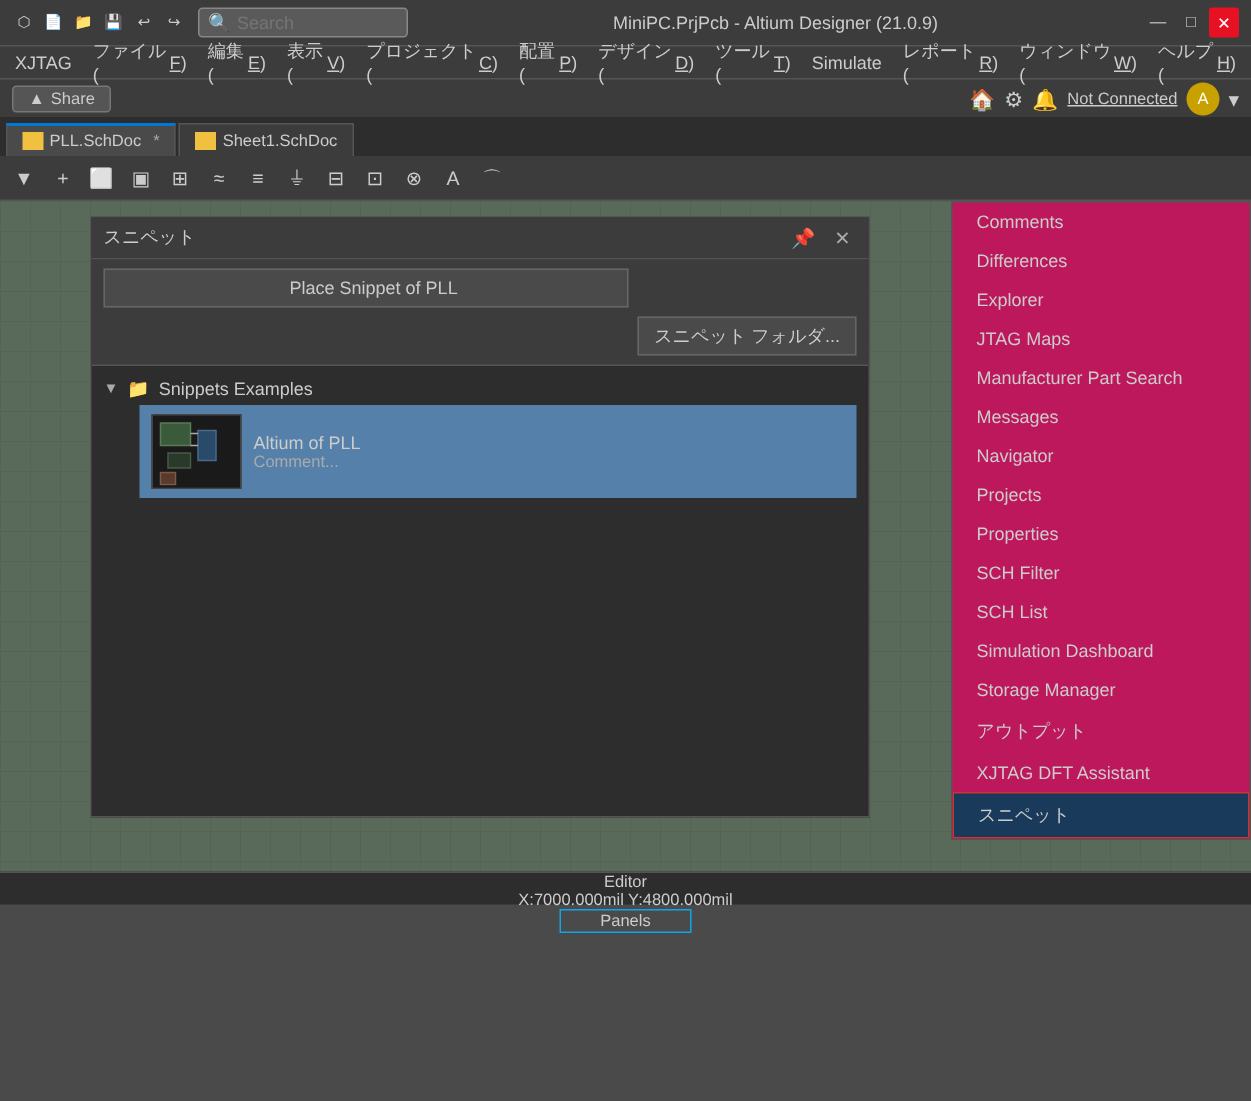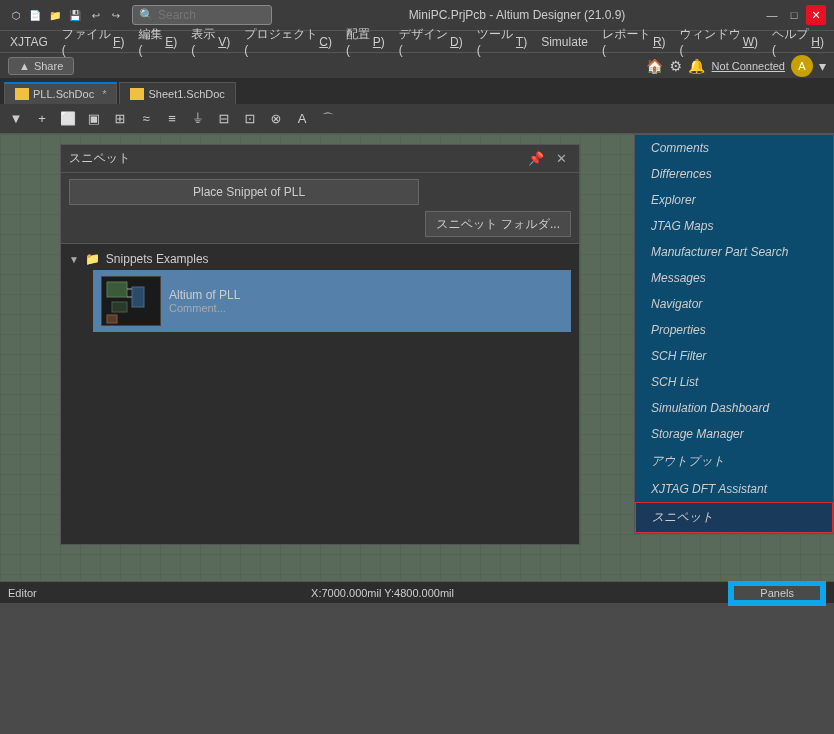--- a/index.html
+++ b/index.html
@@ -291,24 +291,23 @@
     }
     .snippet-text { color: #ccc; font-size: 12px; }
     .snippet-comment { color: #aaa; font-size: 11px; }
 
     
     #dropdown-panel {
       position: absolute;
       right: 0;
       top: 0;
       width: 200px;
-      background: #0c4a6e;
+      background: #be185d;
       border: 1px solid #555;
       z-index: 20;
-      font-style: italic;
     }
     .dropdown-item {
       padding: 6px 16px;
       color: #ccc;
       font-size: 12px;
       cursor: pointer;
     }
     .dropdown-item.active {
       background: #1a3a5c;
       border: 1px solid #cc3333;
@@ -318,24 +317,25 @@
     #status-bar {
       background: #2d2d2d;
       height: 22px;
       display: flex;
       align-items: center;
       padding: 0 8px;
       border-top: 1px solid #555;
       color: #ccc;
       font-size: 11px;
       justify-content: space-between;
+      flex-direction: column;
     }
     #panels-btn {
       background: #4a4a4a;
-      border: 6px solid #0ea5e9;
+      border: 1px solid #0ea5e9;
       color: #ccc;
       padding: 1px 26px;
       font-size: 11px;
       cursor: pointer;
     }
     #canvas-with-dropdown {
       flex: 1;
       position: relative;
       overflow: hidden;
     }
@@ -473,20 +473,21 @@
   </div>
 
   <div id="dropdown-panel">
     <div class="dropdown-item">Comments</div>
     <div class="dropdown-item">Differences</div>
     <div class="dropdown-item">Explorer</div>
     <div class="dropdown-item">JTAG Maps</div>
     <div class="dropdown-item">Manufacturer Part Search</div>
     <div class="dropdown-item">Messages</div>
     <div class="dropdown-item">Navigator</div>
+    <div class="dropdown-item">Projects</div>
     <div class="dropdown-item">Properties</div>
     <div class="dropdown-item">SCH Filter</div>
     <div class="dropdown-item">SCH List</div>
     <div class="dropdown-item">Simulation Dashboard</div>
     <div class="dropdown-item">Storage Manager</div>
     <div class="dropdown-item">アウトプット</div>
     <div class="dropdown-item">XJTAG DFT Assistant</div>
     <div class="dropdown-item active">スニペット</div>
   </div>
 </div>

